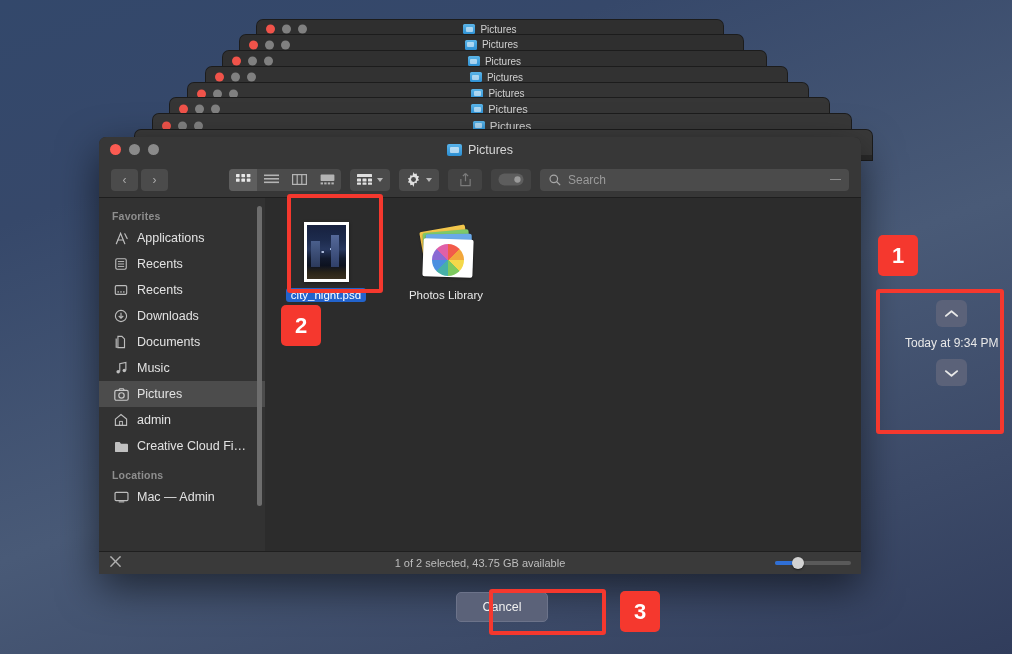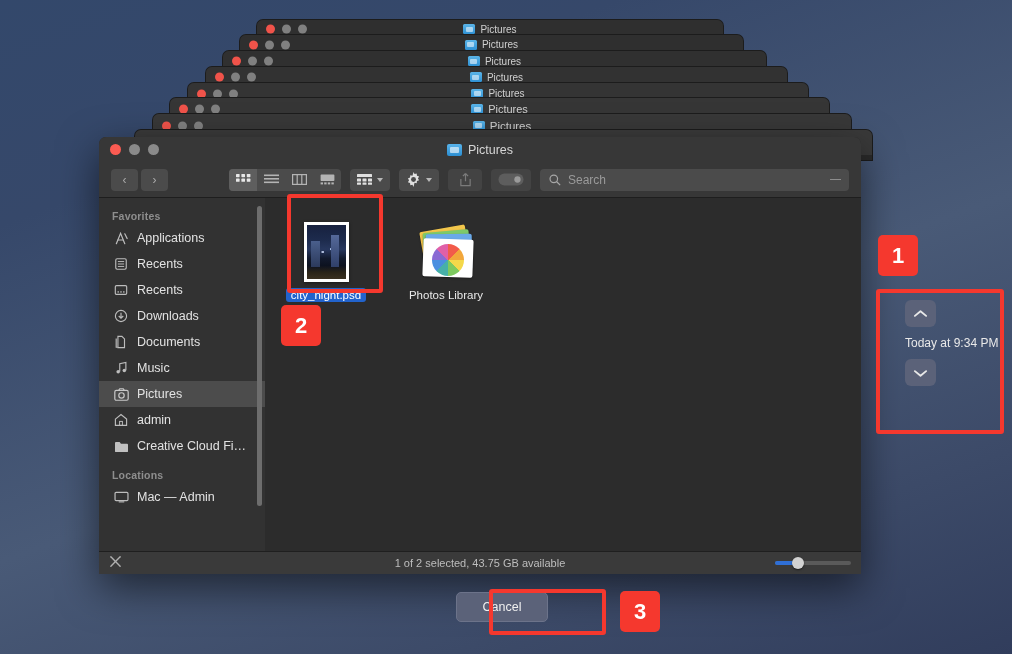--- a/index.html
+++ b/index.html
@@ -251,21 +251,21 @@
   .dlg-btn{
     width:92px;height:30px;border-radius:5px;
     background:#5b6279;border:1px solid #6c738a;
     color:#f0f0f0;font-size:12.5px;font-family:inherit;
     display:flex;align-items:center;justify-content:center;
   }
 
   
   .tm-panel{
     position:absolute; left:905px; top:300px;
-    display:flex;flex-direction:column;gap:9px;
+    display:flex;flex-direction:column;align-items:center;gap:9px;
   }
   .tm-arrow{
     width:31px;height:27px;border-radius:6px;background:#5b6279;
     display:flex;align-items:center;justify-content:center;
   }
   .tm-date{ font-size:12px;color:#e9e9e9;white-space:nowrap; }
 
   
   .ann-box{ position:absolute; border:4px solid #f5382e; border-radius:3px; }
   .ann-num{

